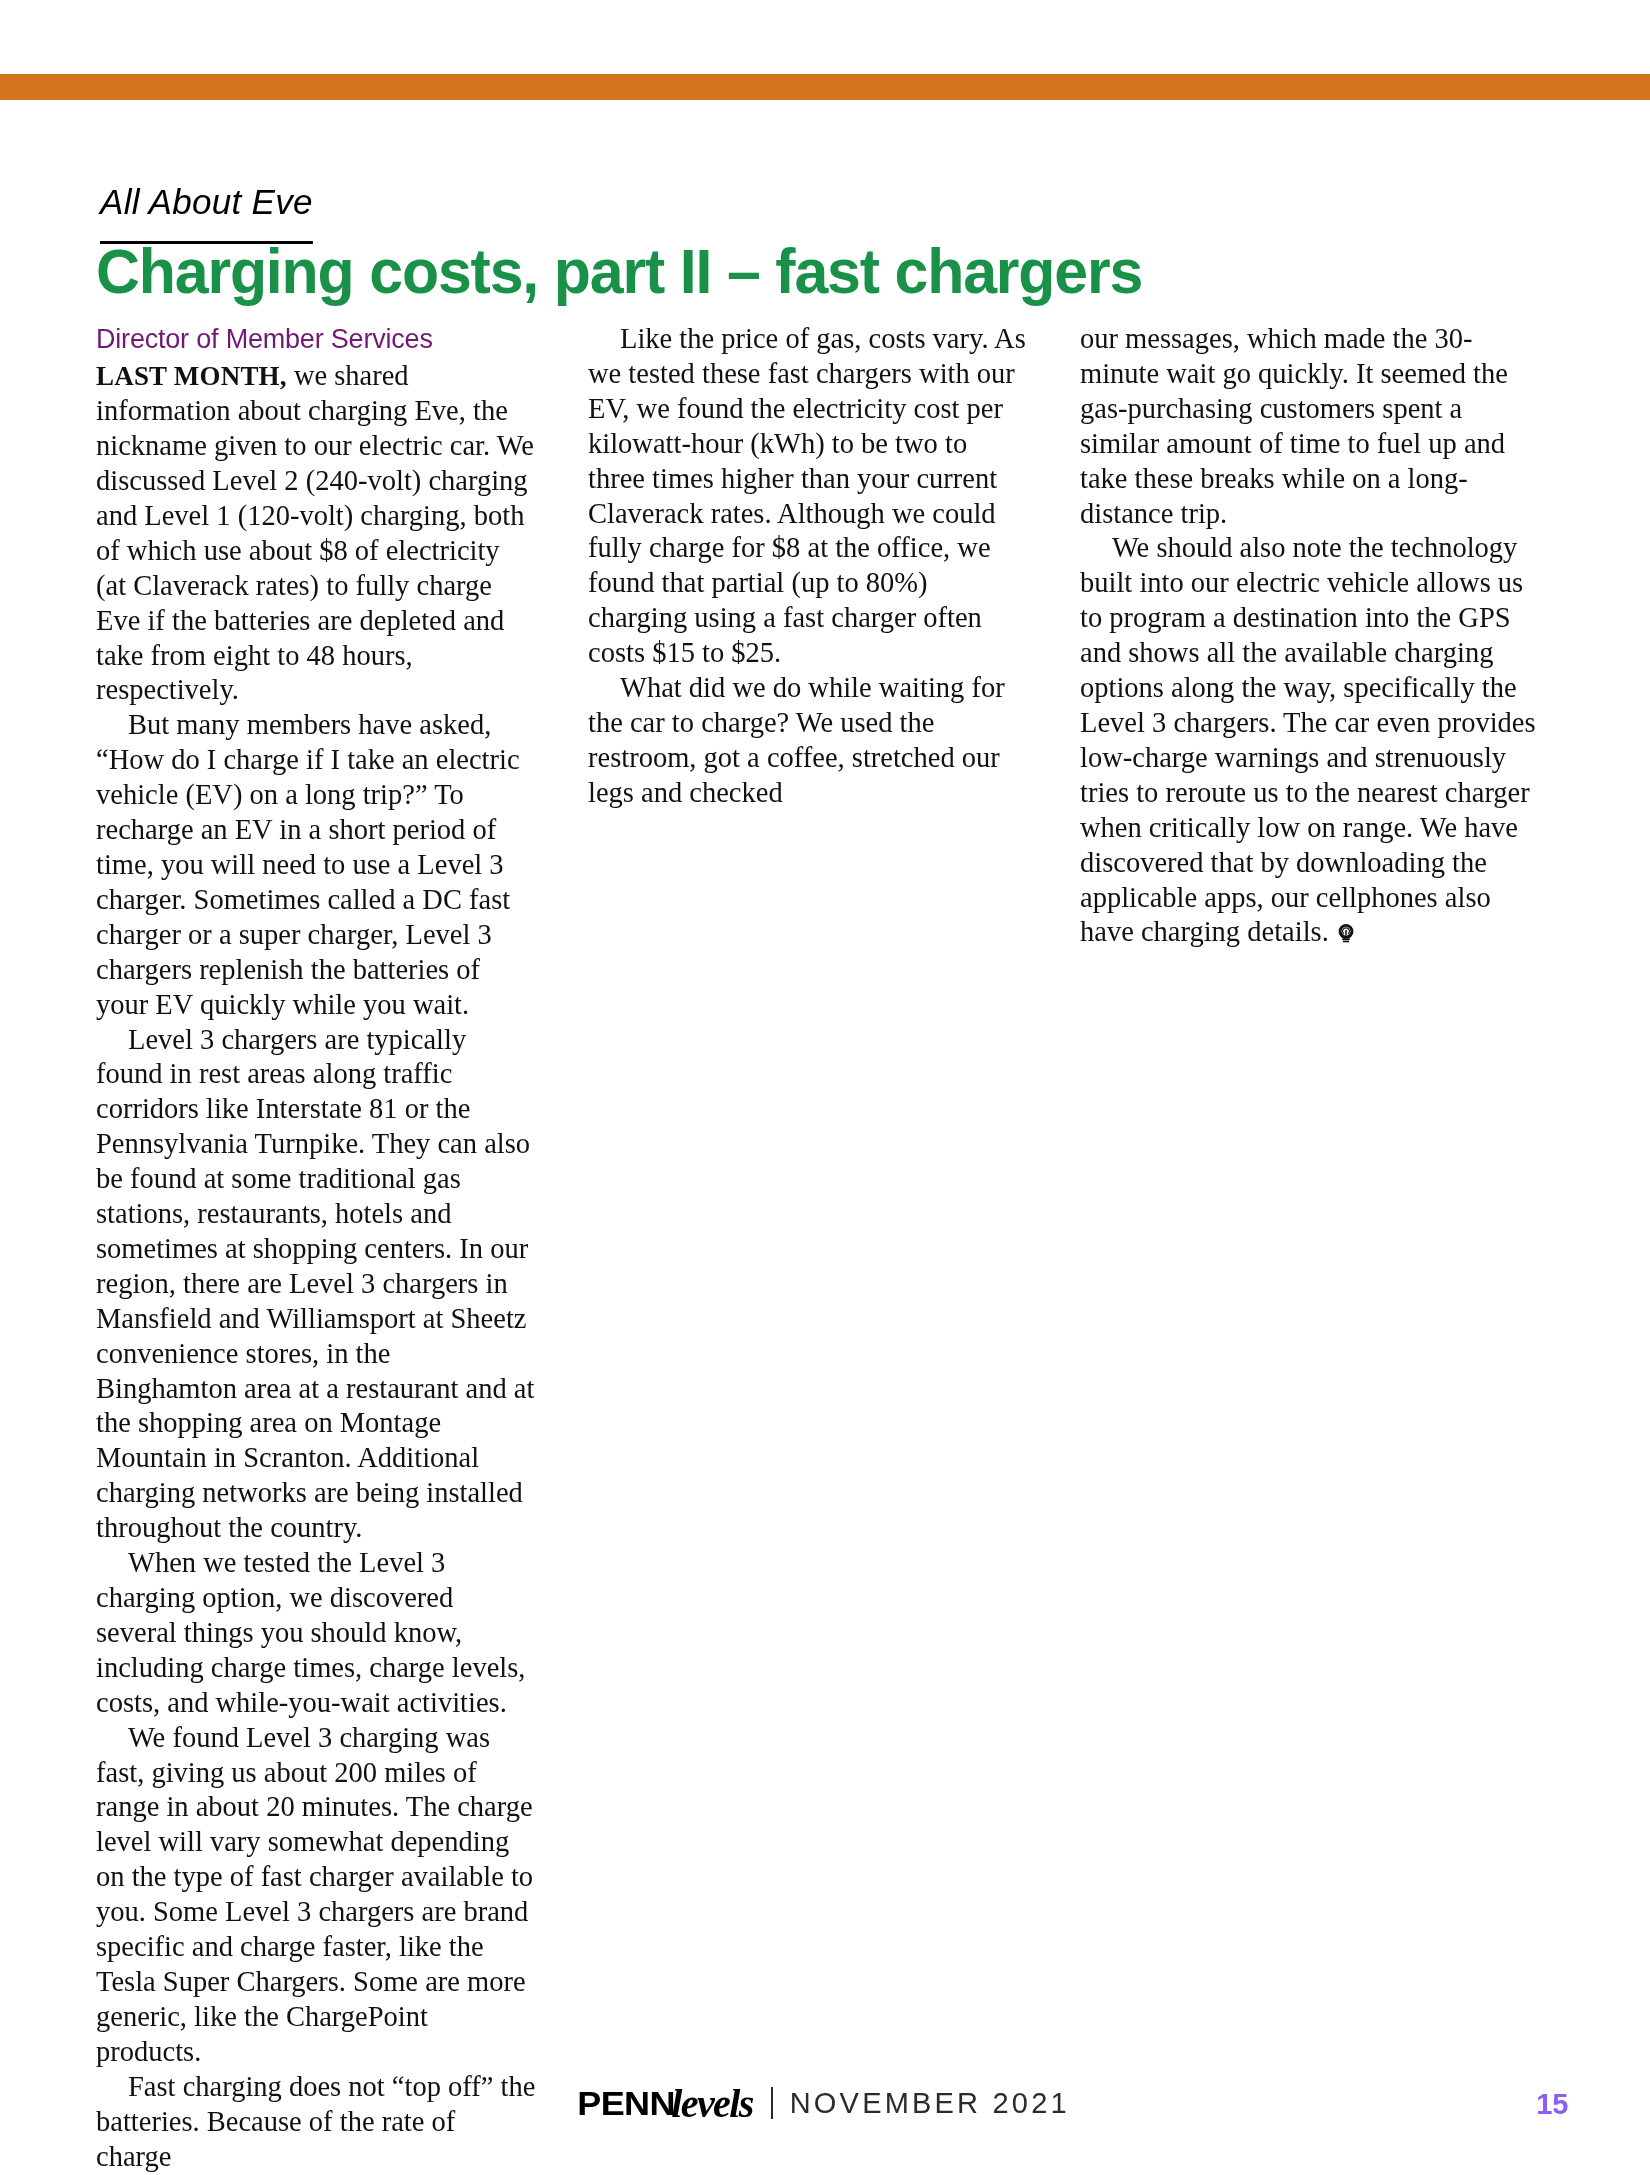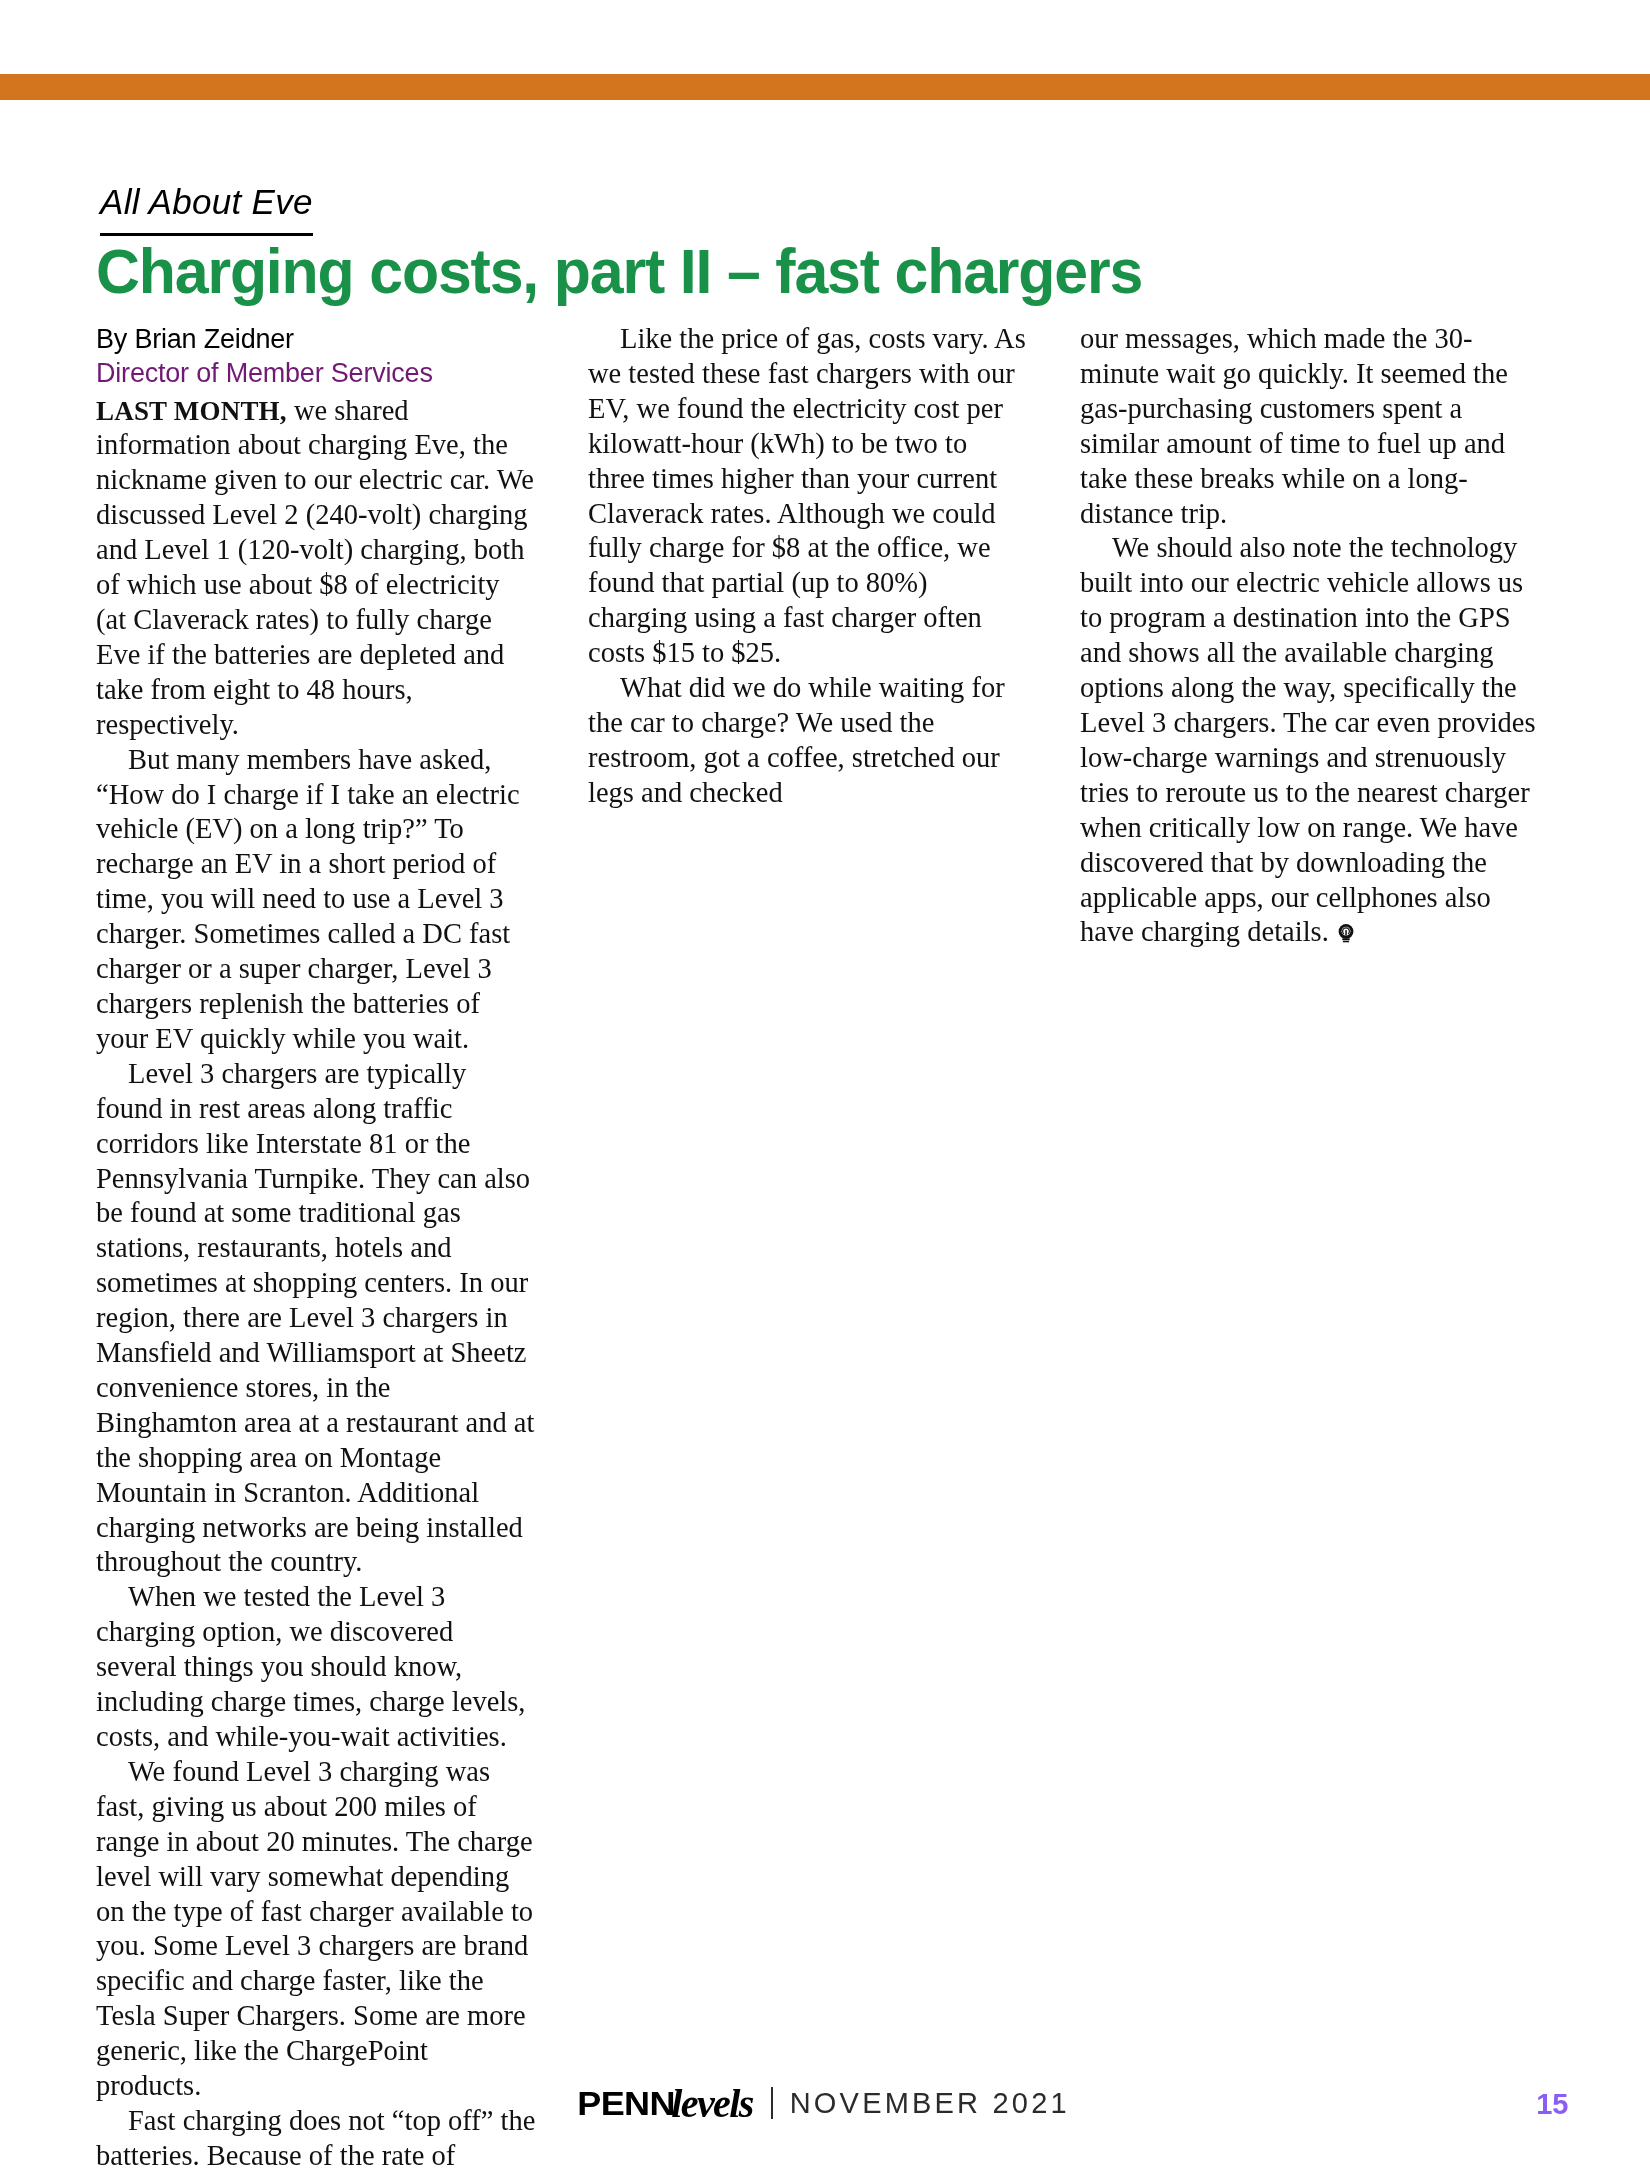--- a/index.html
+++ b/index.html
@@ -40,21 +40,21 @@
     position: absolute;
     left: 100px;
     top: 84px;
     font-family: "Liberation Sans", sans-serif;
     font-style: italic;
     font-weight: 400;
     font-size: 35px;
     letter-spacing: 0.3px;
     color: #000000;
     border-bottom: 3px solid #000000;
-    padding-bottom: 12px;
+    padding-bottom: 20px;
     display: inline-block;
     line-height: 1.05;
   }
 
   .headline {
     position: absolute;
     left: 96px;
     top: 140px;
     width: 1420px;
     font-family: "Liberation Sans", sans-serif;
@@ -210,21 +210,20 @@
 <div class="page">
 
   <div class="kicker">All About Eve</div>
 
   <h1 class="headline">Charging costs, part II – fast chargers</h1>
 
   <div class="cols">
 
     <div class="col col-1">
 
-      <div class="byline">By Brian Zeidner</div>
 
       <div class="byline-title">Director of Member Services</div>
 
       <p class="body first"><span class="lede">LAST MONTH,</span><span> we shared information about charging Eve, the nickname given to our electric car. We discussed Level 2 (240-volt) charging and Level 1 (120-volt) charging, both of which use about $8 of electricity (at Claverack rates) to fully charge Eve if the batteries are depleted and take from eight to 48 hours, respectively.</span></p>
 
       <p class="body">But many members have asked, “How do I charge if I take an electric vehicle (EV) on a long trip?” To recharge an EV in a short period of time, you will need to use a Level 3 charger. Sometimes called a DC fast charger or a super charger, Level 3 chargers replenish the batteries of your EV quickly while you wait.</p>
       <p class="body">Level 3 chargers are typically found in rest areas along traffic corridors like Interstate 81 or the Pennsylvania Turnpike. They can also be found at some traditional gas stations, restaurants, hotels and sometimes at shopping centers. In our region, there are Level 3 chargers in Mansfield and Williamsport at Sheetz convenience stores, in the Binghamton area at a restaurant and at the shopping area on Montage Mountain in Scranton. Additional charging networks are being installed throughout the country.</p>
       <p class="body">When we tested the Level 3 charging option, we discovered several things you should know, including charge times, charge levels, costs, and while-you-wait activities.</p>
       <p class="body">We found Level 3 charging was fast, giving us about 200 miles of range in about 20 minutes. The charge level will vary somewhat depending on the type of fast charger available to you. Some Level 3 chargers are brand specific and charge faster, like the Tesla Super Chargers. Some are more generic, like the ChargePoint products.</p>
       <p class="body">Fast charging does not “top off” the batteries. Because of the rate of charge</p>

